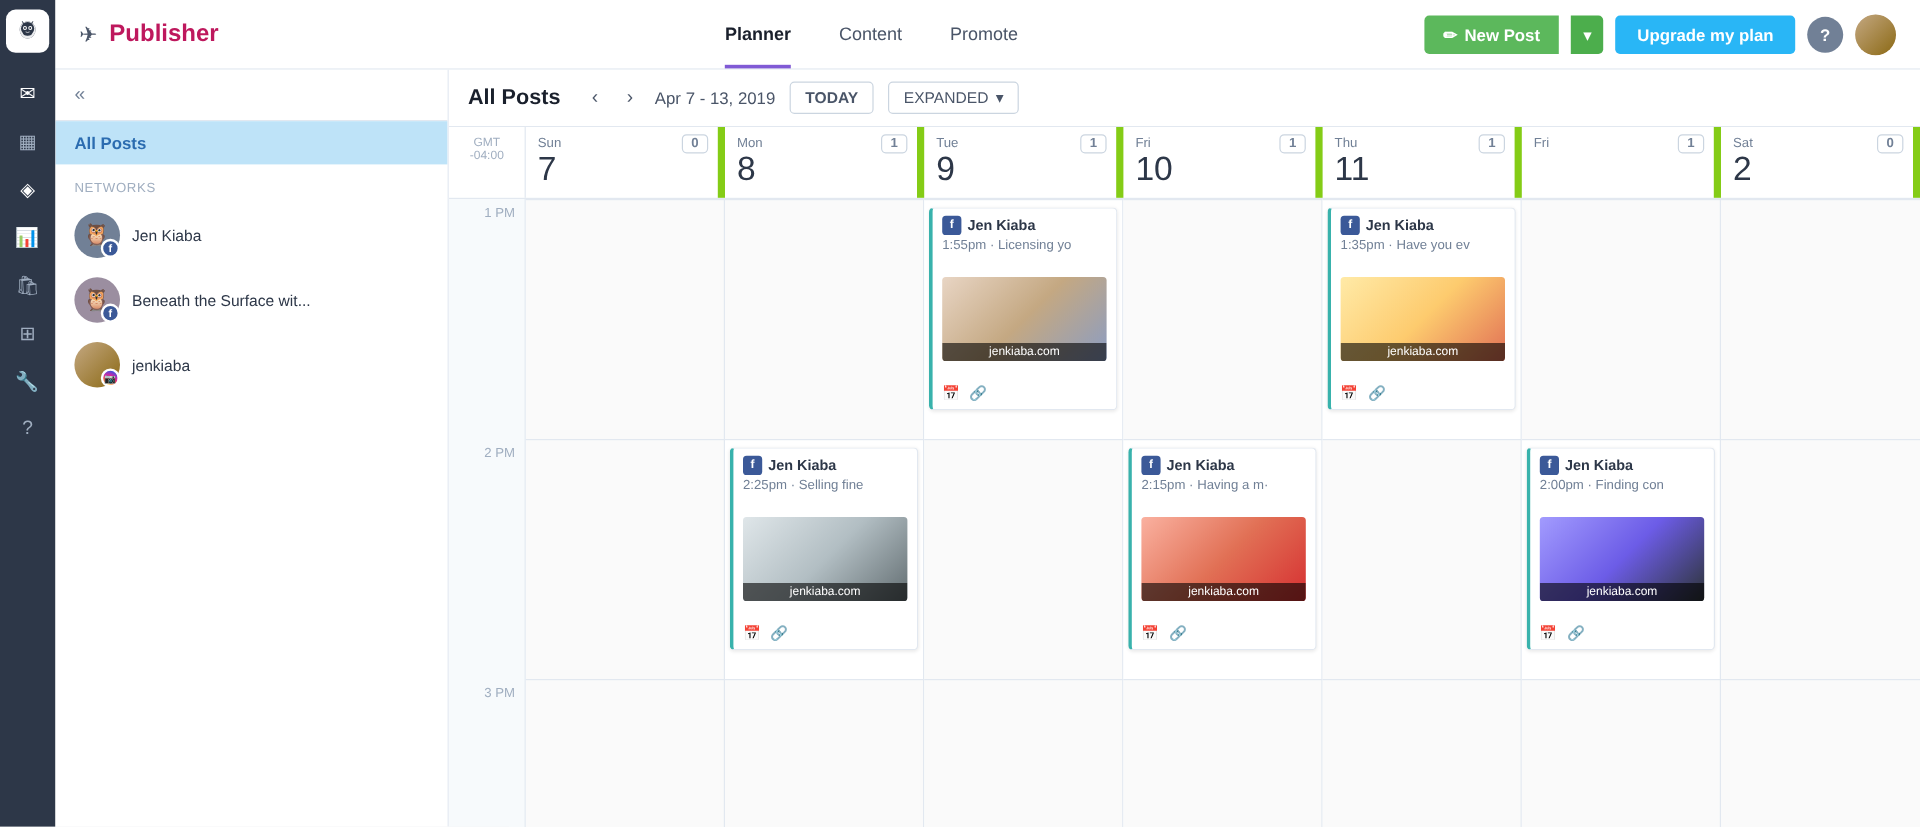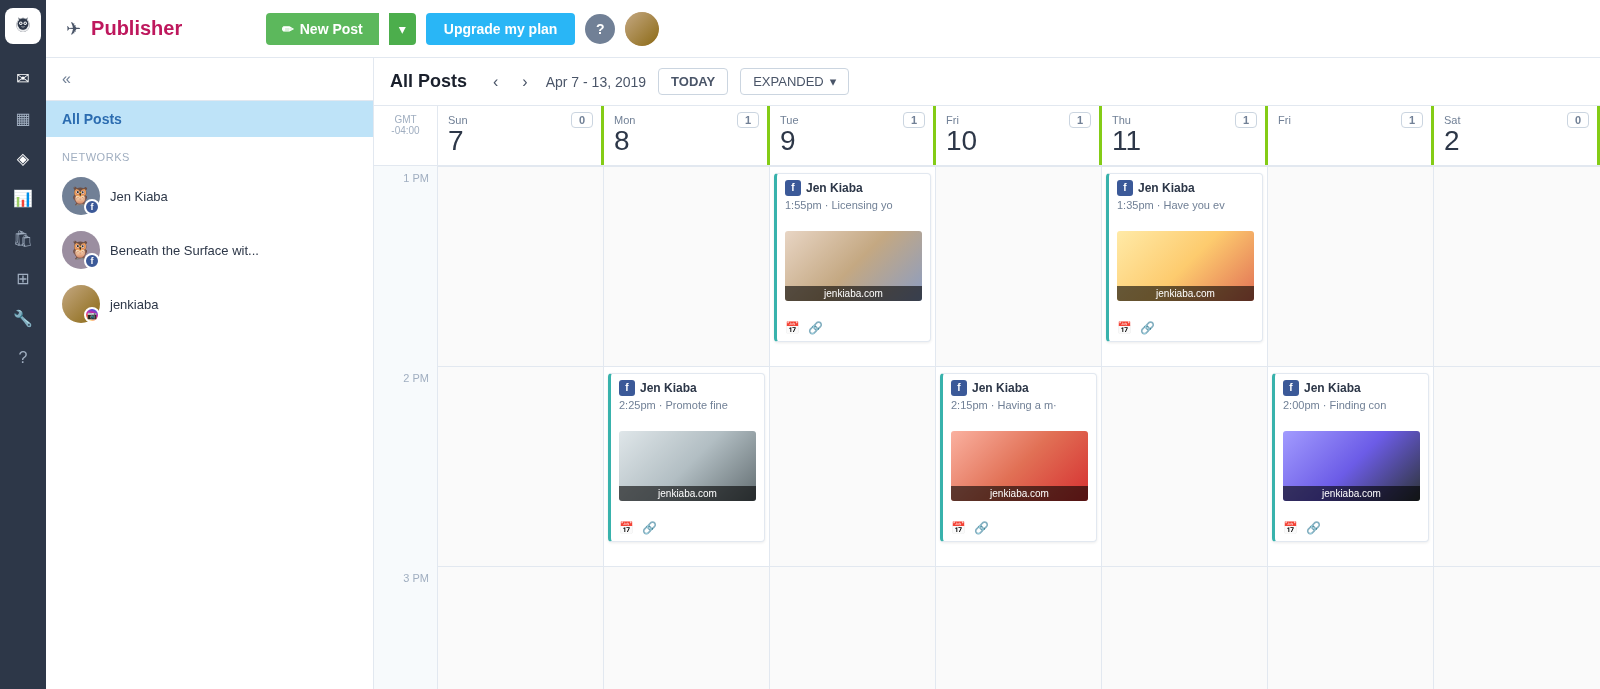--- a/index.html
+++ b/index.html
@@ -329,21 +329,21 @@
     }
     .gmt-cell {
       padding: 8px 4px;
       font-size: 10px;
       color: #a0aec0;
       text-align: center;
       border-right: 1px solid #e2e8f0;
     }
     .day-header {
       padding: 8px 10px;
-      border-right: 3px solid #84cc16;
+      border-right: 6px solid #84cc16;
       position: relative;
     }
     .day-name {
       font-size: 11px;
       color: #718096;
       font-weight: 500;
     }
     .day-number {
       font-size: 28px;
       font-weight: 300;
@@ -497,20 +497,25 @@
   <div class="nav-icon">?</div>
 </nav>
 
 <div class="main-area">
 
   <header class="top-bar">
     <div class="top-bar-left">
       <span class="publisher-icon">✈</span>
       <span class="publisher-title">Publisher</span>
     </div>
+    <nav class="top-nav">
+      <span class="top-nav-item active">Planner</span>
+      <span class="top-nav-item">Content</span>
+      <span class="top-nav-item">Promote</span>
+    </nav>
     <div class="top-bar-right">
       <button class="btn-new-post">
         <span>✏</span>
         <span>New Post</span>
       </button>
       <button class="btn-dropdown">▾</button>
       <button class="btn-upgrade">Upgrade my plan</button>
       <div class="help-icon">?</div>
       <div class="avatar">
         <div class="avatar-img"></div>
@@ -672,21 +677,21 @@
 
           <div class="day-cell empty"></div>
 
           <div class="day-cell">
             <div class="post-card">
               <div class="post-card-header">
                 <div class="fb-icon">f</div>
                 <span class="post-author">Jen Kiaba</span>
               </div>
               <div class="post-time-text">
-                <span>2:25pm</span> · <span>Promote fine</span>
+                <span>2:25pm</span> · <span>Selling fine</span>
               </div>
               <div class="post-image-placeholder img-3">
                 <div class="post-url-bar">jenkiaba.com</div>
               </div>
               <div class="post-card-footer">
                 <span class="post-icon-btn">📅</span>
                 <span class="post-icon-btn">🔗</span>
               </div>
             </div>
           </div>

